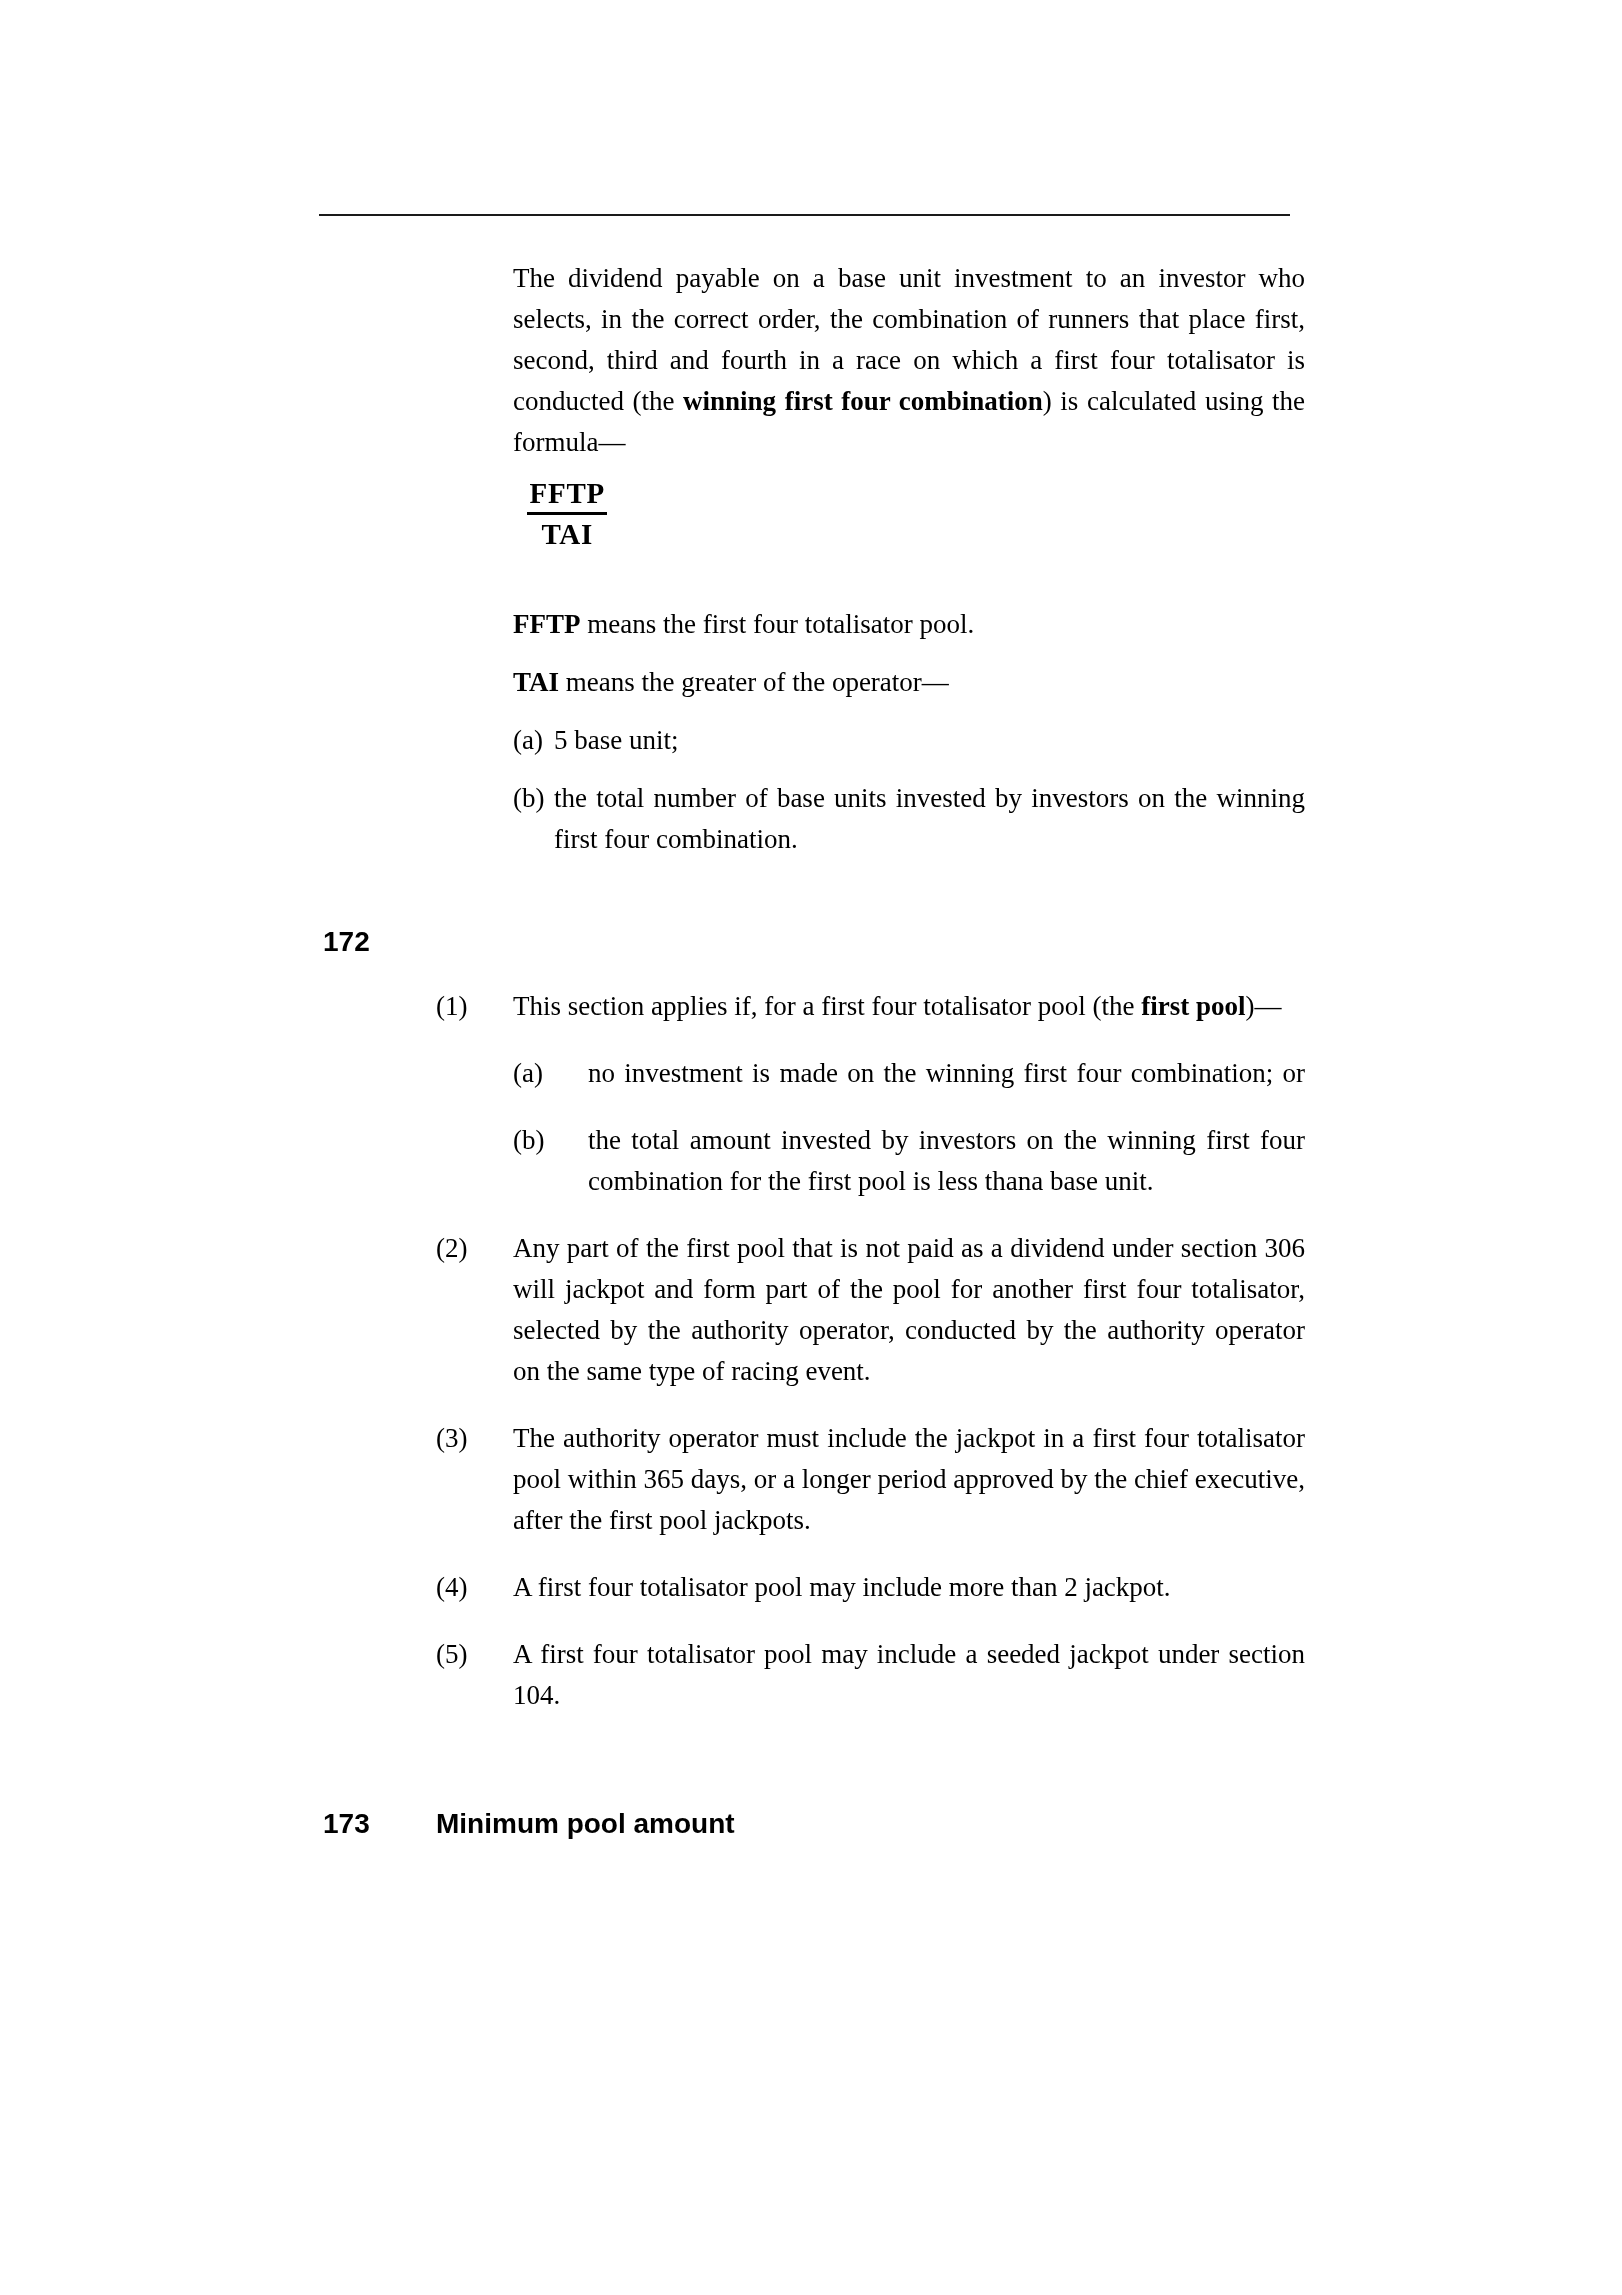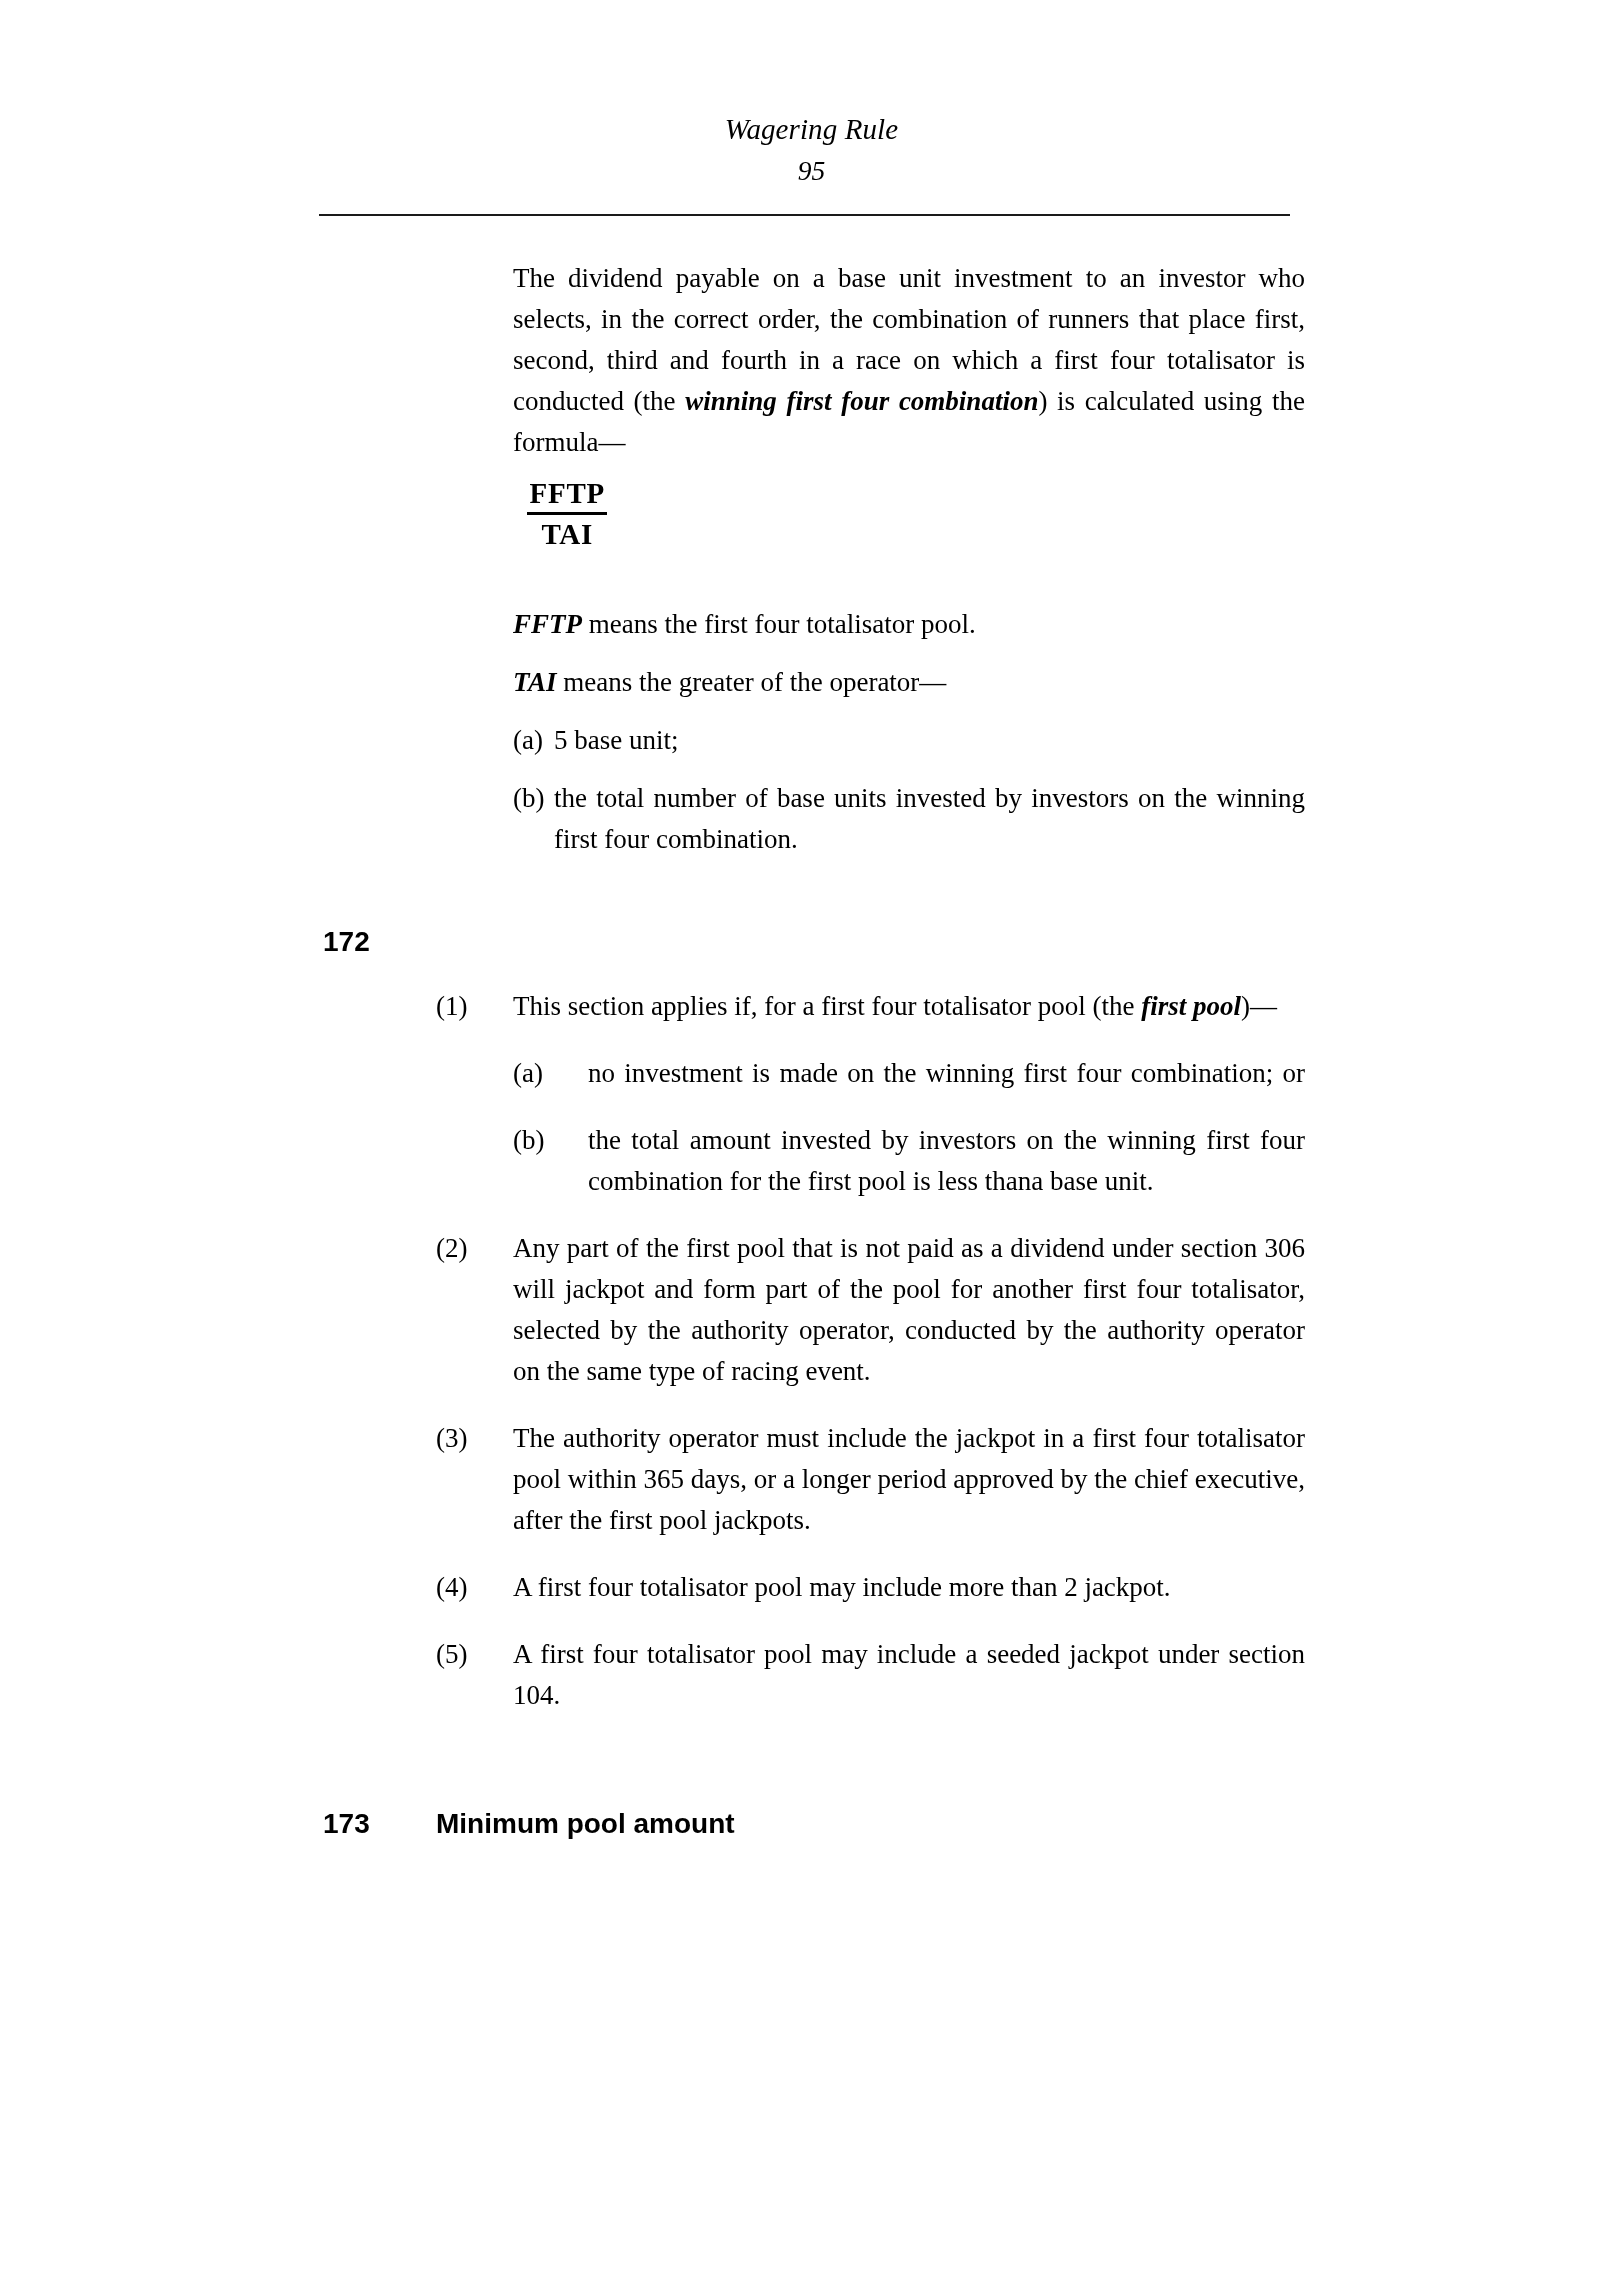--- a/index.html
+++ b/index.html
@@ -60,21 +60,21 @@
   .para {
     margin-left: 190px;            
     width: 792px;
     font-size: 27px;
     line-height: 41px;
     text-align: justify;
     text-justify: inter-word;
     box-sizing: border-box;
   }
 
-  .bolditalic { font-weight: bold; font-style: italic; }
+  .bolditalic { font-weight: bold; }
 
   .gap-sm { height: 17px; }
   .gap-md { height: 26px; }
   .gap-xl { height: 63px; }
 
   
   .formula {
     margin-left: 204px;
     margin-top: 13px;
     margin-bottom: 9.2px;
@@ -179,24 +179,20 @@
   }
 
   
   .force-just { text-align-last: justify; }
 </style>
 </head>
 <body>
 
 <div class="page">
 
-  <div class="running-header">
-    <div class="doc-title">Wagering Rule</div>
-    <div class="page-number">95</div>
-  </div>
   <div class="header-rule"></div>
 
   <div class="body-col">
 
     
     <p class="para" style="margin-top:0;margin-bottom:0;"><span>The dividend payable on a base unit investment to an investor who selects, in the correct order, the combination of runners that place first, second, third and fourth in a race on which a first four totalisator is conducted (the </span><span class="bolditalic">winning first four combination</span><span>) is calculated using the formula—</span></p>
 
     
     <div class="formula">
       <div class="numer">FFTP</div>

